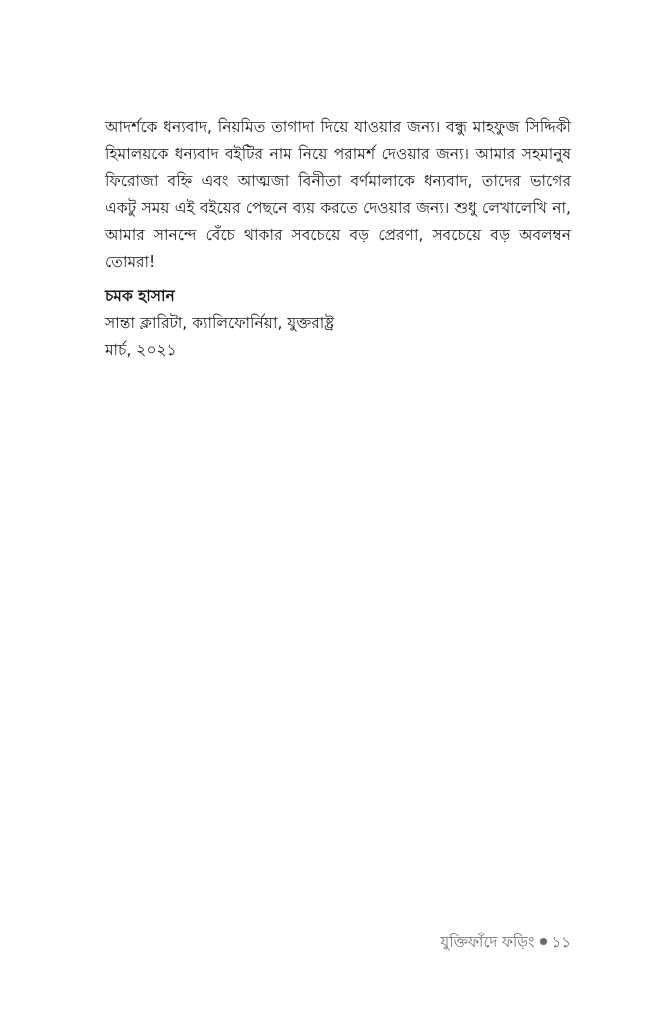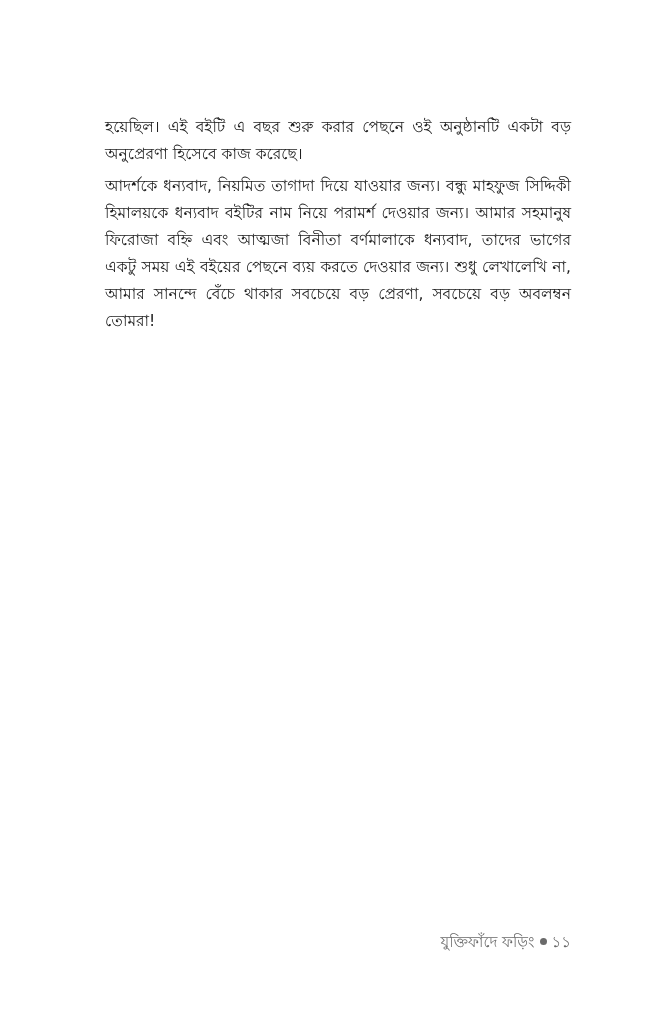--- a/index.html
+++ b/index.html
@@ -54,20 +54,24 @@
     border-radius: 50%;
     background: #6a6a6a;
     margin: 0 5px 2px 5px;
     vertical-align: middle;
   }
 </style>
 </head>
 <body>
 
 <div class="page">
-  <p class="para">হয়েছিল। এই বইটি এ বছর শুরু করার পেছনে ওই অনুষ্ঠানটি একটা বড় অনুপ্রেরণা হিসেবে কাজ করেছে।</p>
   <p class="para">আদর্শকে ধন্যবাদ, নিয়মিত তাগাদা দিয়ে যাওয়ার জন্য। বন্ধু মাহফুজ সিদ্দিকী হিমালয়কে ধন্যবাদ বইটির নাম নিয়ে পরামর্শ দেওয়ার জন্য। আমার সহমানুষ ফিরোজা বহ্নি এবং আত্মজা বিনীতা বর্ণমালাকে ধন্যবাদ, তাদের ভাগের একটু সময় এই বইয়ের পেছনে ব্যয় করতে দেওয়ার জন্য। শুধু লেখালেখি না, আমার সানন্দে বেঁচে থাকার সবচেয়ে বড় প্রেরণা, সবচেয়ে বড় অবলম্বন তোমরা!</p>
 
+  <div class="signature">
+    <span class="line author">চমক হাসান</span>
+    <span class="line">সান্তা ক্লারিটা, ক্যালিফোর্নিয়া, যুক্তরাষ্ট্র</span>
+    <span class="line">মার্চ, ২০২১</span>
+  </div>
 </div>
 
 <div class="footer">
   <span>যুক্তিফাঁদে ফড়িং</span><span class="bullet"></span><span>১১</span>
 </div>
 
 </body></html>

